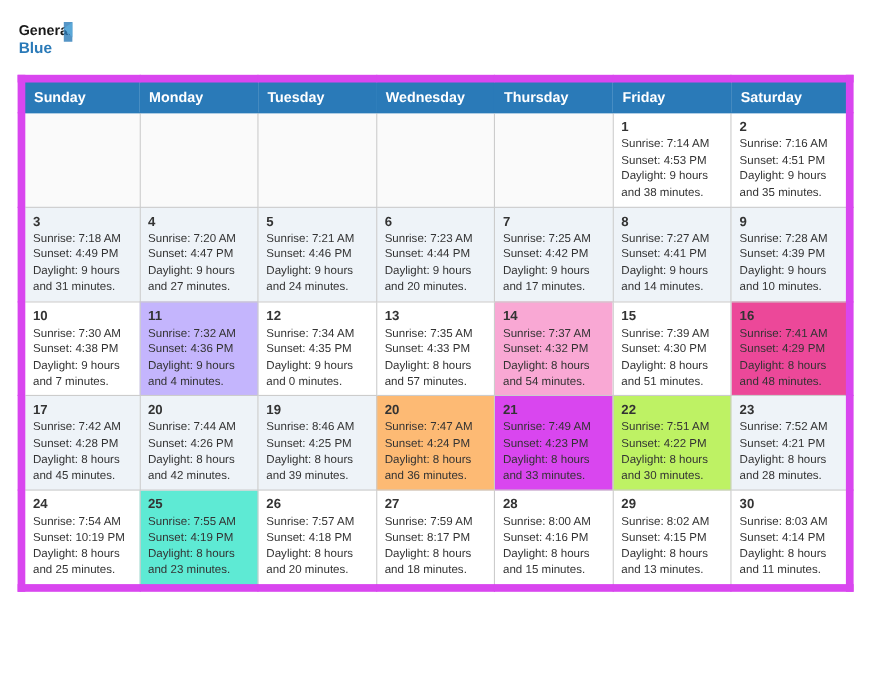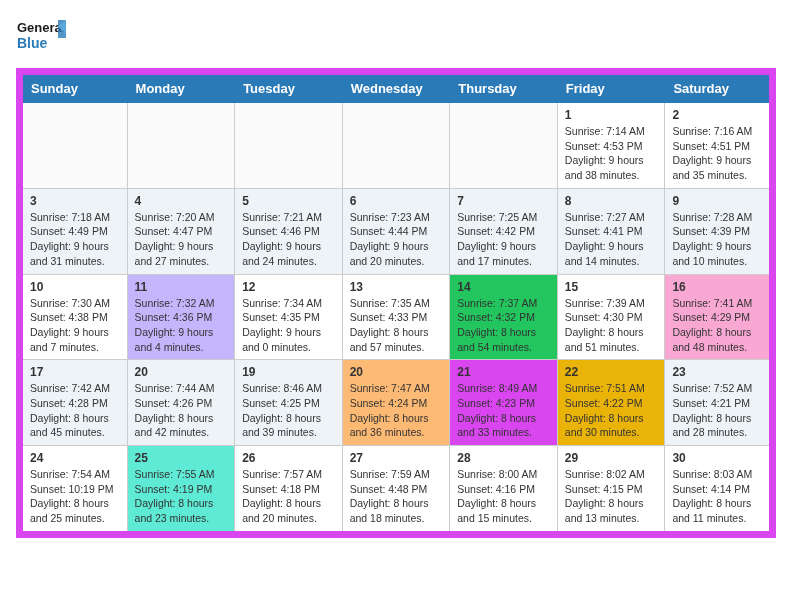--- a/index.html
+++ b/index.html
@@ -203,35 +203,35 @@
 Daylight: 9 hours
 and 0 minutes.</div>
         </td>
         <td style="background-color: rgb(255, 255, 255);">
           <span class="day-num">13</span>
           <div class="day-info">Sunrise: 7:35 AM
 Sunset: 4:33 PM
 Daylight: 8 hours
 and 57 minutes.</div>
         </td>
-        <td style="background-color: #22c55e; margin-left: 41px;">
+        <td style="background-color: #f9a8d4; margin-left: 41px;">
           <span class="day-num">14</span>
           <div class="day-info">Sunrise: 7:37 AM
 Sunset: 4:32 PM
 Daylight: 8 hours
 and 54 minutes.</div>
         </td>
         <td style="background-color: rgb(255, 255, 255);">
           <span class="day-num">15</span>
           <div class="day-info">Sunrise: 7:39 AM
 Sunset: 4:30 PM
 Daylight: 8 hours
 and 51 minutes.</div>
         </td>
-        <td style="background-color: #f9a8d4; margin-left: 12px;">
+        <td style="background-color: #ec4899; margin-left: 12px;">
           <span class="day-num">16</span>
           <div class="day-info">Sunrise: 7:41 AM
 Sunset: 4:29 PM
 Daylight: 8 hours
 and 48 minutes.</div>
         </td>
       </tr>
       <tr>
         <td style="background-color: rgb(238, 243, 248); margin-left: 34px;">
           <span class="day-num">17</span>
@@ -256,26 +256,26 @@
         </td>
         <td style="background-color: #fdba74;">
           <span class="day-num">20</span>
           <div class="day-info">Sunrise: 7:47 AM
 Sunset: 4:24 PM
 Daylight: 8 hours
 and 36 minutes.</div>
         </td>
         <td style="background-color: #d946ef;">
           <span class="day-num">21</span>
-          <div class="day-info">Sunrise: 8:49 AM
+          <div class="day-info">Sunrise: 7:49 AM
 Sunset: 4:23 PM
 Daylight: 8 hours
 and 33 minutes.</div>
         </td>
-        <td style="background-color: #eab308;">
+        <td style="background-color: #bef264;">
           <span class="day-num">22</span>
           <div class="day-info">Sunrise: 7:51 AM
 Sunset: 4:22 PM
 Daylight: 8 hours
 and 30 minutes.</div>
         </td>
         <td style="background-color: rgb(238, 243, 248);">
           <span class="day-num">23</span>
           <div class="day-info">Sunrise: 7:52 AM
 Sunset: 4:21 PM
@@ -301,21 +301,21 @@
         <td style="background-color: rgb(255, 255, 255);">
           <span class="day-num">26</span>
           <div class="day-info">Sunrise: 7:57 AM
 Sunset: 4:18 PM
 Daylight: 8 hours
 and 20 minutes.</div>
         </td>
         <td style="background-color: rgb(255, 255, 255);">
           <span class="day-num">27</span>
           <div class="day-info">Sunrise: 7:59 AM
-Sunset: 4:48 PM
+Sunset: 8:17 PM
 Daylight: 8 hours
 and 18 minutes.</div>
         </td>
         <td style="background-color: rgb(255, 255, 255);">
           <span class="day-num">28</span>
           <div class="day-info">Sunrise: 8:00 AM
 Sunset: 4:16 PM
 Daylight: 8 hours
 and 15 minutes.</div>
         </td>

